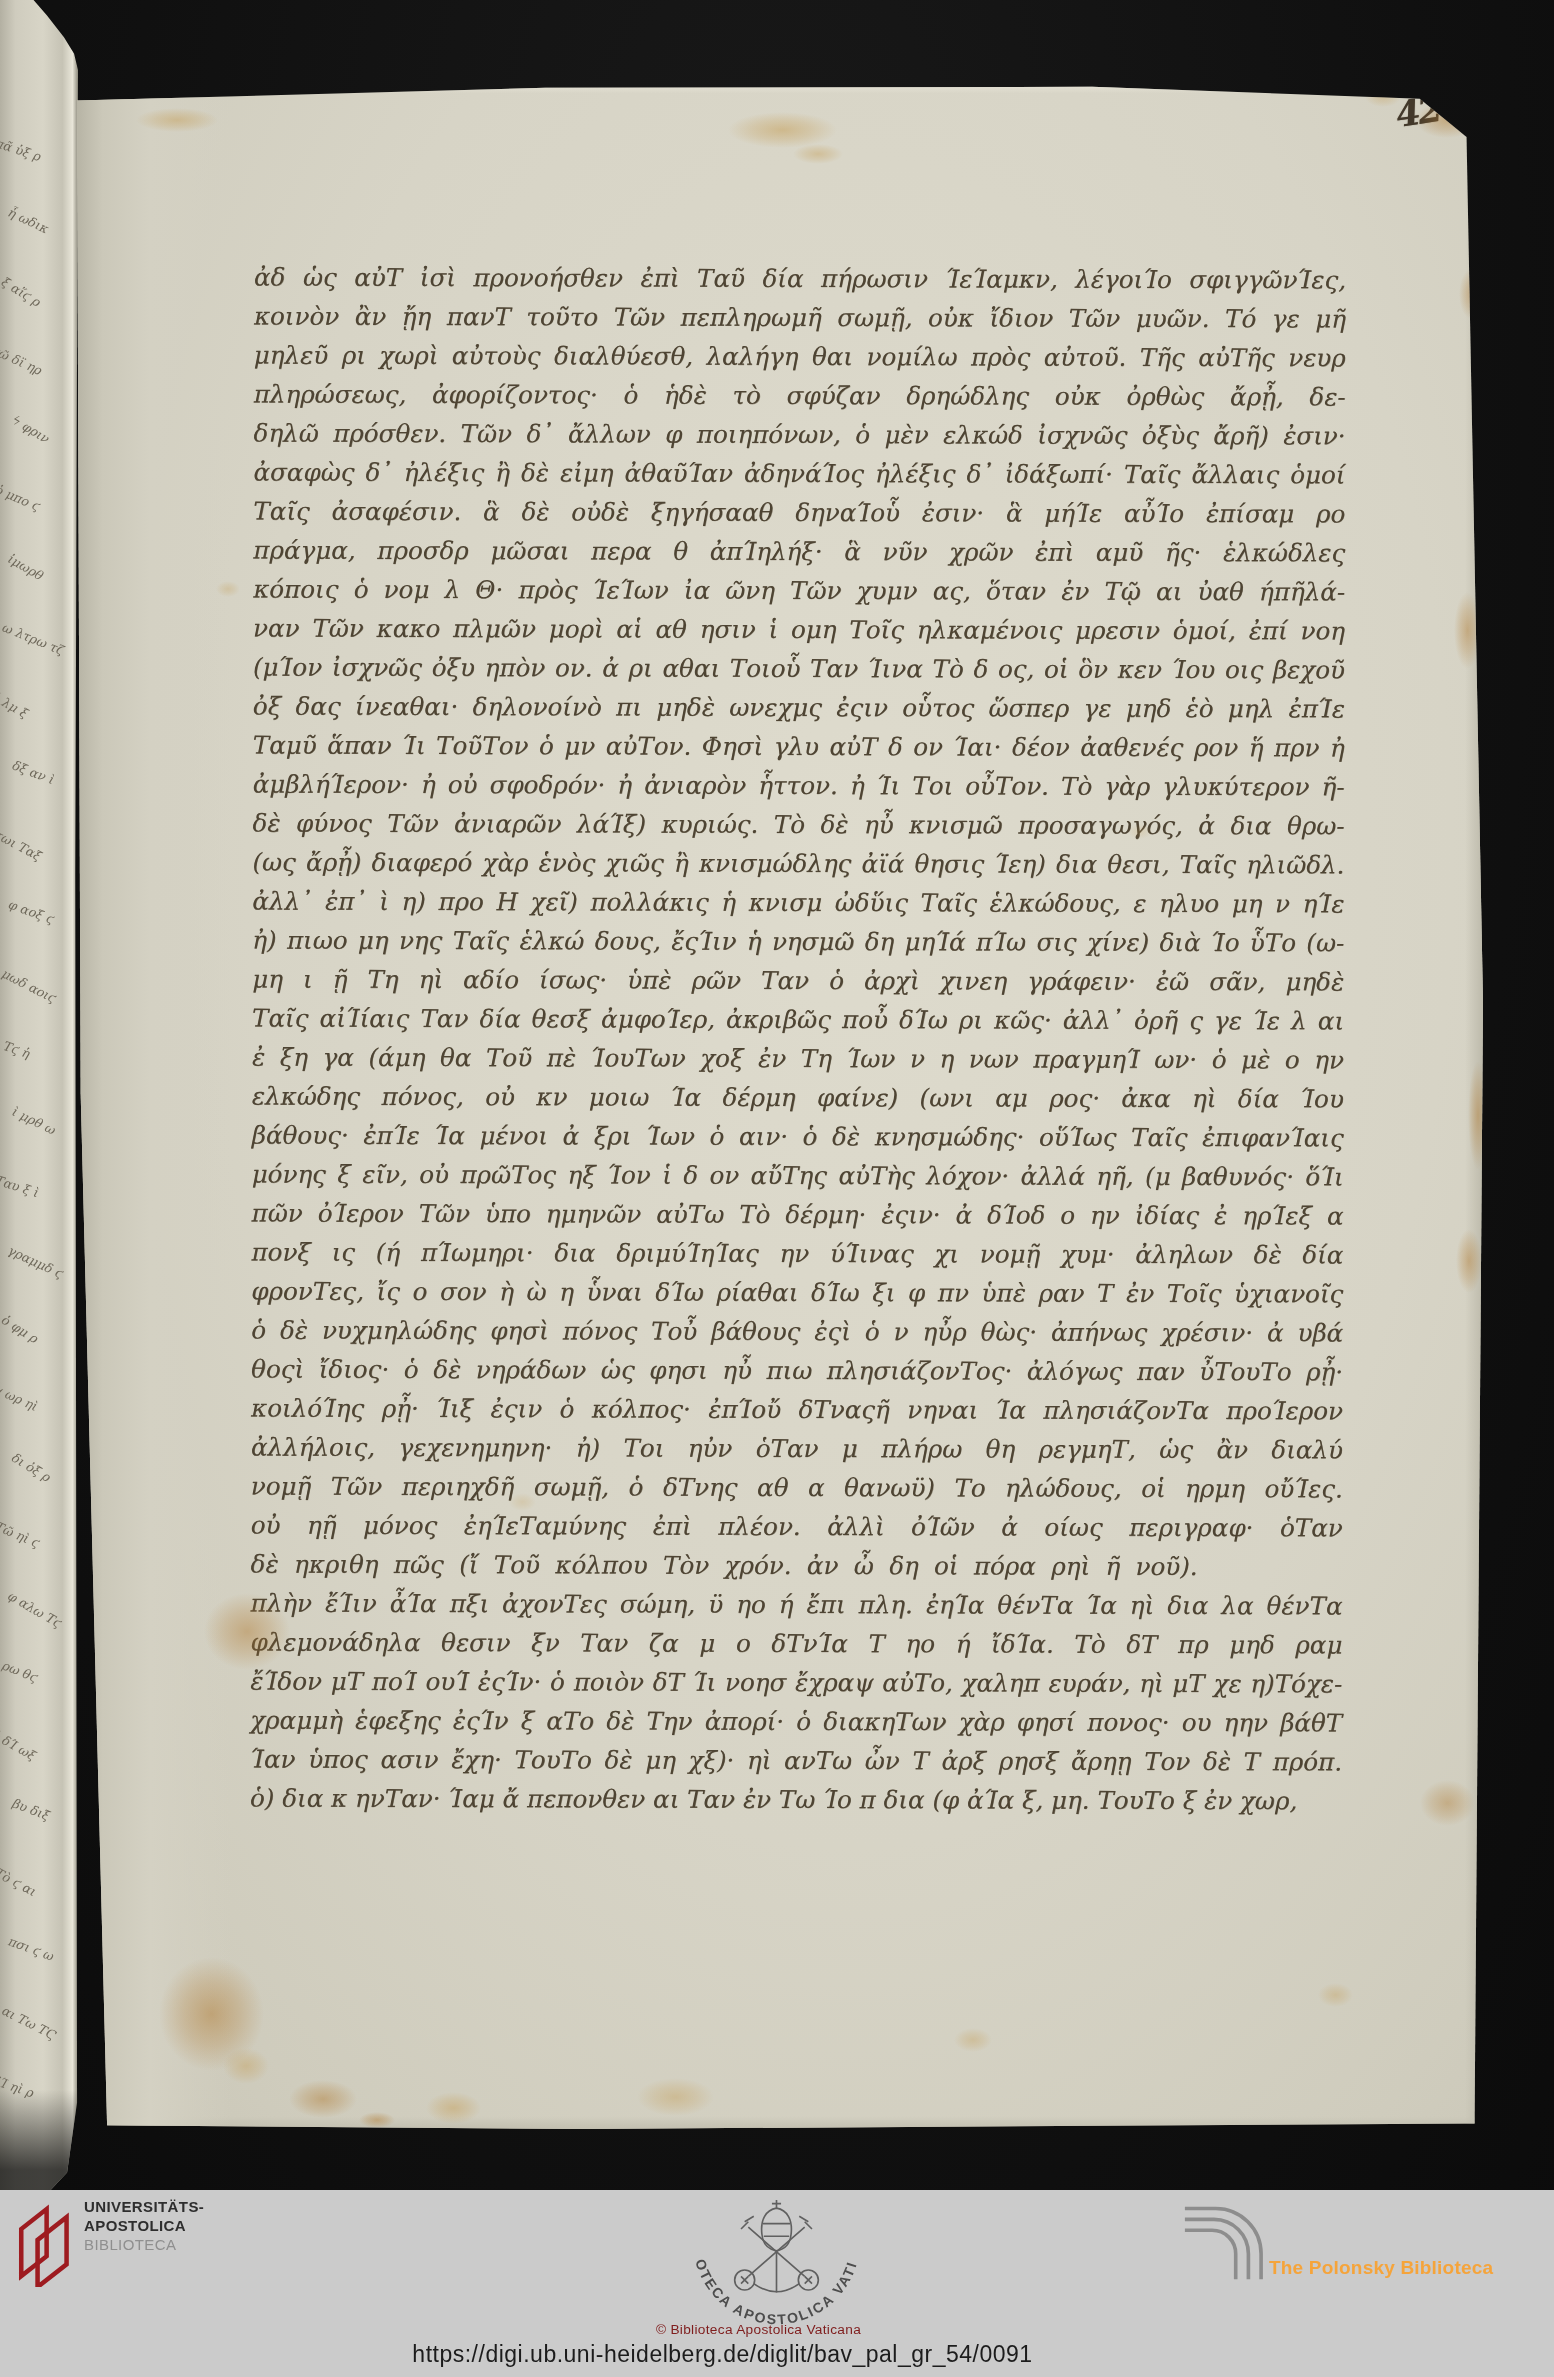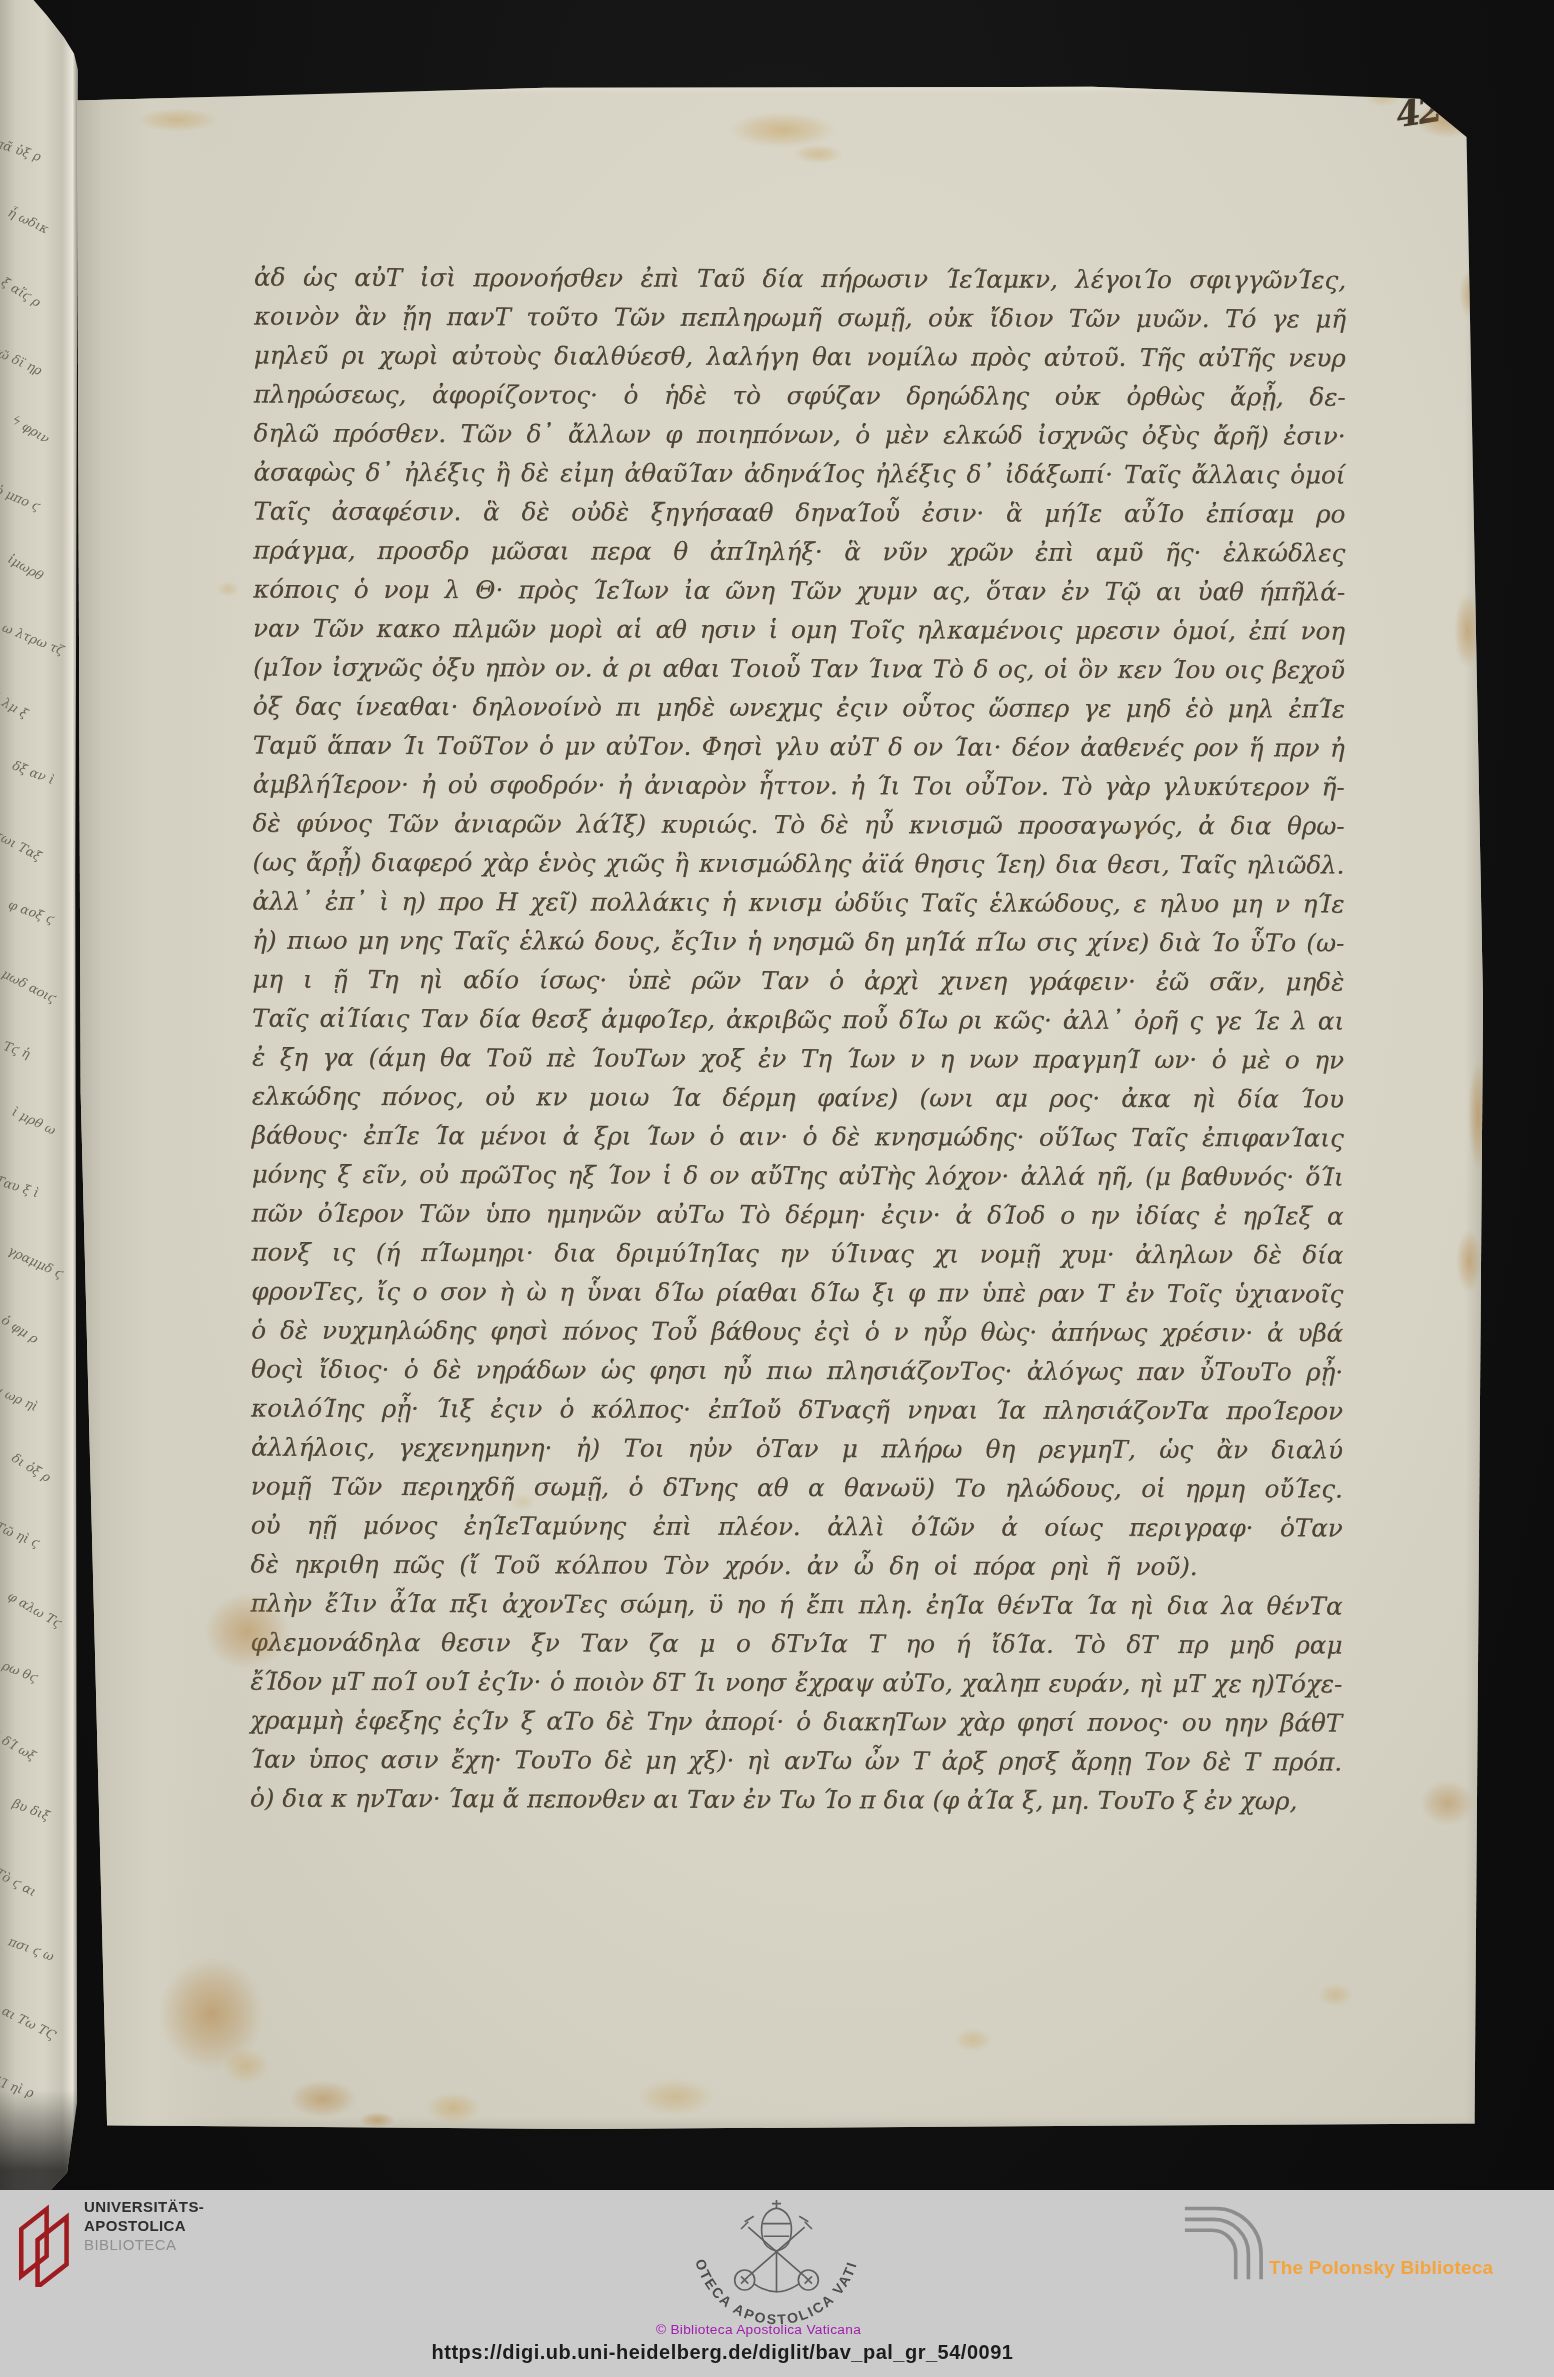--- a/index.html
+++ b/index.html
@@ -50,23 +50,23 @@
   .fox{position:absolute;border-radius:50%;pointer-events:none;}
 
   
   .footer{position:absolute;left:0;top:2190px;width:1555px;height:188px;background:var(--footer-bg);}
   .ub-logo{position:absolute;left:12.7px;top:10px;}
   .ub-text{position:absolute;left:84px;top:7px;line-height:19px;letter-spacing:0.4px;}
   .ub-text .l1,.ub-text .l2{font-size:15px;font-weight:bold;color:#2e2e2e;}
   .ub-text .l3{font-size:15px;font-weight:normal;color:#8f8f8f;}
   .vatican{position:absolute;left:681px;top:5.5px;}
   .copyright{position:absolute;left:0;top:132px;width:1517px;text-align:center;
-    font-size:13.7px;color:#a21caf;letter-spacing:0.3px;}
+    font-size:13.7px;color:#7f1d1d;letter-spacing:0.3px;}
   .url{position:absolute;left:0;top:151px;width:1445px;text-align:center;
-    font-size:20px;color:var(--url-text);letter-spacing:0.5px;font-weight:bold;}
+    font-size:23px;color:var(--url-text);letter-spacing:0.5px;}
   .polonsky-arcs{position:absolute;left:1181px;top:12.7px;}
   .polonsky-label{position:absolute;left:1269px;top:67px;font-size:19px;font-weight:bold;
     color:var(--polonsky-orange);letter-spacing:0.2px;}
 </style>
 </head>
 <body>
 
 <div class="app">
 
   <div class="photo">

